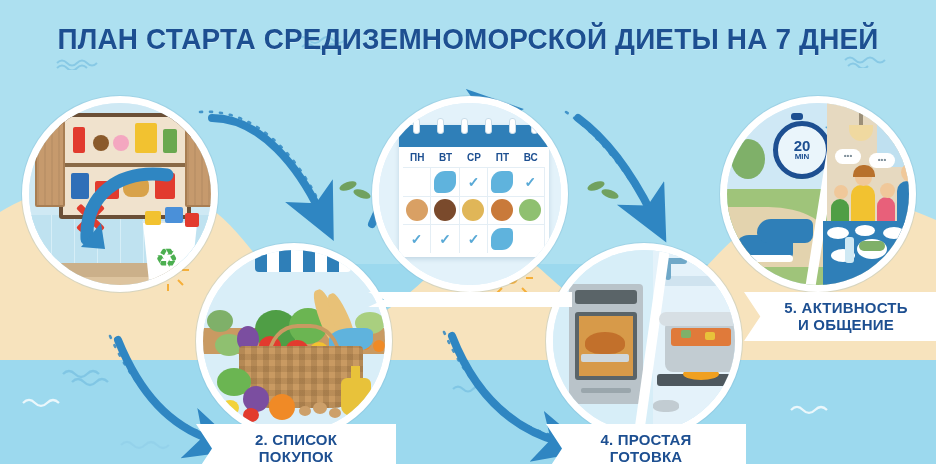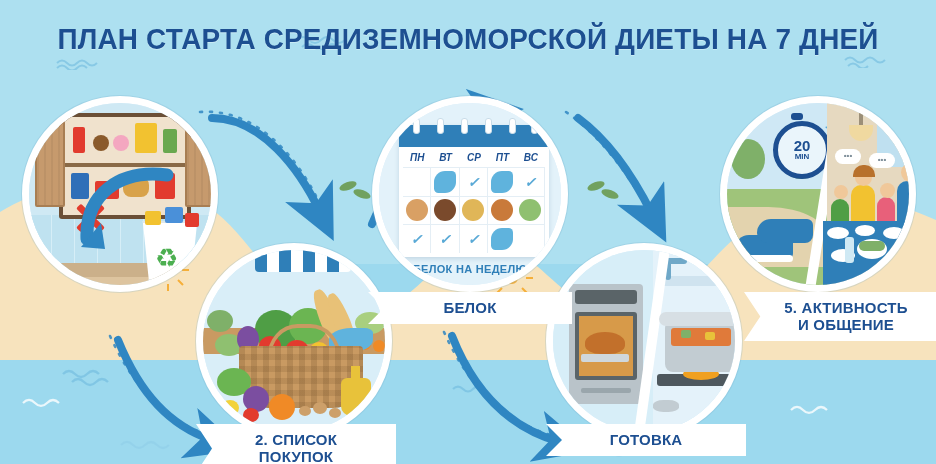--- a/index.html
+++ b/index.html
@@ -114,21 +114,21 @@
   .bread{position:absolute;background:#e8c177;border-radius:40% 40% 40% 40%/60% 60% 40% 40%;
     transform:rotate(-22deg);}
   .fishb{position:absolute;background:#5fb3dd;border-radius:50% 20% 50% 20%;}
   .oil{position:absolute;left:138px;top:128px;width:30px;height:38px;
     background:#e8c23a;border-radius:6px 6px 10px 10px;}
   .oilneck{position:absolute;left:148px;top:116px;width:9px;height:14px;background:#e8c23a;}
 
   
   .cal-bg{position:absolute;inset:0;background:#e3f2fa;}
   .cal{position:absolute;left:20px;top:22px;width:150px;height:132px;
-    background:#ffffff;border-radius:5px;box-shadow:0 2px 5px rgba(40,90,130,.18);font-style:italic;}
+    background:#ffffff;border-radius:5px;box-shadow:0 2px 5px rgba(40,90,130,.18);}
   .cal-top{position:absolute;left:0;right:0;top:0;height:22px;background:#2f7fb8;
     border-radius:5px 5px 0 0;}
   .ring{position:absolute;top:-7px;width:7px;height:16px;background:#ffffff;
     border-radius:3px;border:1px solid #c9dce8;box-sizing:border-box;}
   .cal-grid{position:absolute;left:4px;top:24px;right:4px;bottom:4px;
     display:grid;grid-template-columns:repeat(5,1fr);grid-template-rows:18px repeat(3,1fr);}
   .dow{font-size:10px;font-weight:bold;color:#1d4f91;text-align:center;line-height:18px;}
   .cell{display:flex;align-items:center;justify-content:center;
     border-top:1px solid #e4eef5;border-right:1px solid #e4eef5;}
   .cell:nth-child(5n+9){border-right:none;}
@@ -417,21 +417,20 @@
             </div>
           <div class="cell">
               <span class="chk">✓</span>
             </div>
           <div class="cell">
               <span class="ico" style="background:#5fb3dd;border-radius:50% 20% 50% 20%;"></span>
             </div>
           <div class="cell"></div>
         </div>
       </div>
-      <div class="cal-cap">БЕЛОК НА НЕДЕЛЮ</div>
     </div>
   </div>
 
   <div class="circle c4">
     <div class="scene">
       <div class="ck-bg"></div>
       <div class="abs" style="left:100px;top:0;right:0;bottom:0;background:#e4f2fa;"></div>
       <div class="abs" style="left:104px;top:26px;width:86px;height:10px;background:#cfe3ef;"></div>
       <div class="abs" style="left:112px;top:10px;width:6px;height:20px;background:#6fa8c8;border-radius:3px;"></div>
       <div class="abs" style="left:112px;top:8px;width:22px;height:6px;background:#6fa8c8;border-radius:3px;"></div>
@@ -507,23 +506,23 @@
       <div class="abs" style="left:132px;top:138px;width:26px;height:10px;background:#7fb069;border-radius:10px;"></div>
       <div class="abs" style="left:118px;top:134px;width:9px;height:26px;background:#cfe9f4;border-radius:3px;"></div>
     </div>
   </div>
 
   <div class="ribbon rb2">
     <span>2. СПИСОК</span>
     <span>ПОКУПОК</span>
   </div>
   <div class="ribbon rb3">
-    <span>БЕЛОК</span>
   </div>
   <div class="ribbon rb4">
+    <span>4. ПРОСТАЯ</span>
     <span>ГОТОВКА</span>
   </div>
   <div class="ribbon rb5">
     <span>5. АКТИВНОСТЬ</span>
     <span>И ОБЩЕНИЕ</span>
   </div>
 
 </div>
 
 </body></html>

